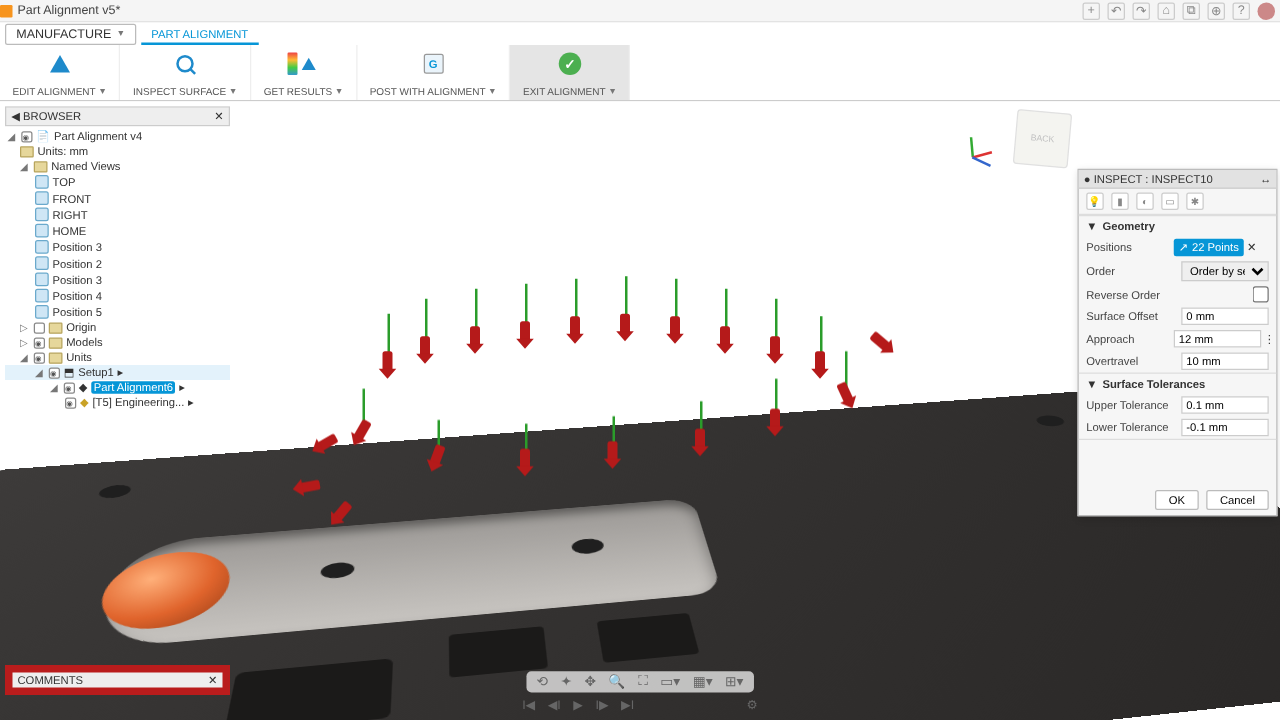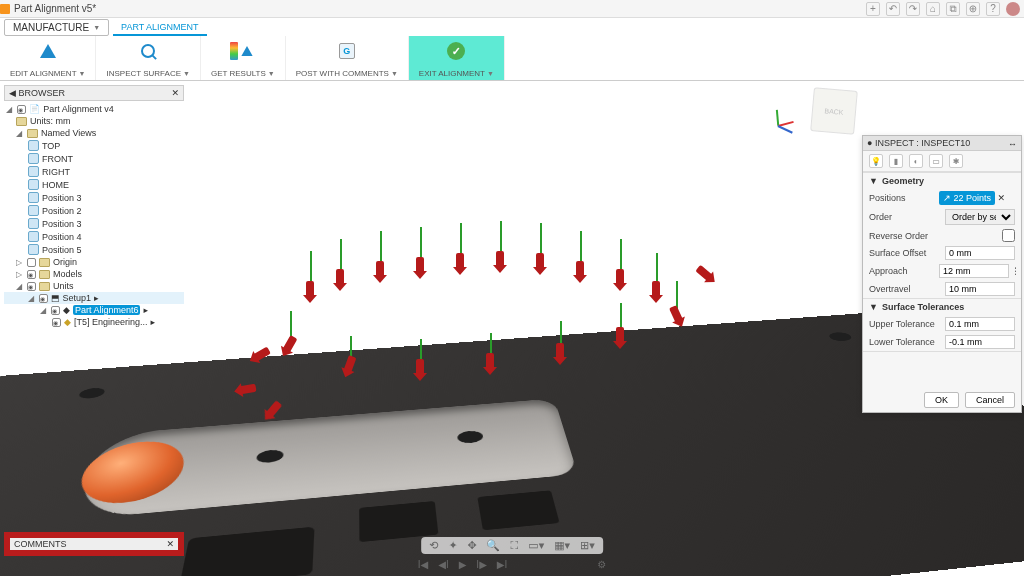--- a/index.html
+++ b/index.html
@@ -17,21 +17,21 @@
   
   .ribbon { display: flex; flex-direction: column; border-bottom: 1px solid #ccc; }
   .ribbon-tabs { display: flex; align-items: flex-end; height: 18px; background: #fff; position: relative; }
   .ribbon-tabs .workspace { padding: 2px 8px; display: flex; align-items: center; gap: 4px; border: 1px solid #bbb; border-radius: 2px; margin: 0 4px; font-size: 10px; }
   .ribbon-tabs .tab { padding: 2px 8px; font-size: 9px; border-bottom: 2px solid transparent; color: #0696d7; }
   .ribbon-tabs .tab.active { border-bottom: 2px solid #0696d7; }
 
   .ribbon-buttons { display: flex; height: 44px; }
   .ribbon-btn { display: flex; flex-direction: column; align-items: center; justify-content: space-between; padding: 4px 10px 2px 10px; border-right: 1px solid #eee; font-size: 8px; color: #555; gap: 2px; }
   .ribbon-btn .icn { height: 22px; display: flex; align-items: center; justify-content: center; gap: 1px; }
-  .ribbon-btn.exit { background: #5eead4; }
+  .ribbon-btn.exit { background: #e5e5e5; }
   .ribbon-btn .lbl { white-space: nowrap; display:flex; align-items:center; gap:2px;}
   .mini { width: 16px; height: 16px; border: 1px solid #999; border-radius: 2px; background: #eaf4fb; position: relative; }
   .mini.g::after { content: "G"; position: absolute; inset: 0; display: flex; align-items: center; justify-content: center; font-size: 9px; color: #0696d7; font-weight: bold; }
   .palette { width: 8px; height: 18px; background: linear-gradient(#e44,#fb3,#4c4,#39c); border-radius: 1px;}
   .check-circle { width: 18px; height: 18px; border-radius: 50%; background: #4caf50; position: relative; }
   .check-circle::after { content: "✓"; color: #fff; position: absolute; inset: 0; display:flex; align-items:center; justify-content:center; font-size:11px; font-weight:bold; }
   .tri { width:0;height:0;border-left:8px solid transparent;border-right:8px solid transparent;border-bottom:14px solid #1e8acb; }
   .magnifier { width: 14px; height: 14px; border: 2px solid #1e8acb; border-radius: 50%; position: relative; }
   .magnifier::after { content:""; position:absolute; width:6px;height:2px;background:#1e8acb; bottom:-2px;right:-4px; transform:rotate(45deg); }
 
@@ -146,21 +146,21 @@
       <span class="lbl">
           <span>GET RESULTS</span>
           <span class="caret">▼</span>
         </span>
     </div>
     <div class="ribbon-btn">
       <div class="icn">
           <span class="mini g"></span>
         </div>
       <span class="lbl">
-          <span>POST WITH COMMENTS</span>
+          <span>POST WITH ALIGNMENT</span>
           <span class="caret">▼</span>
         </span>
     </div>
     <div class="ribbon-btn exit">
       <div class="icn">
           <span class="check-circle"></span>
         </div>
       <span class="lbl">
           <span>EXIT ALIGNMENT</span>
           <span class="caret">▼</span>

